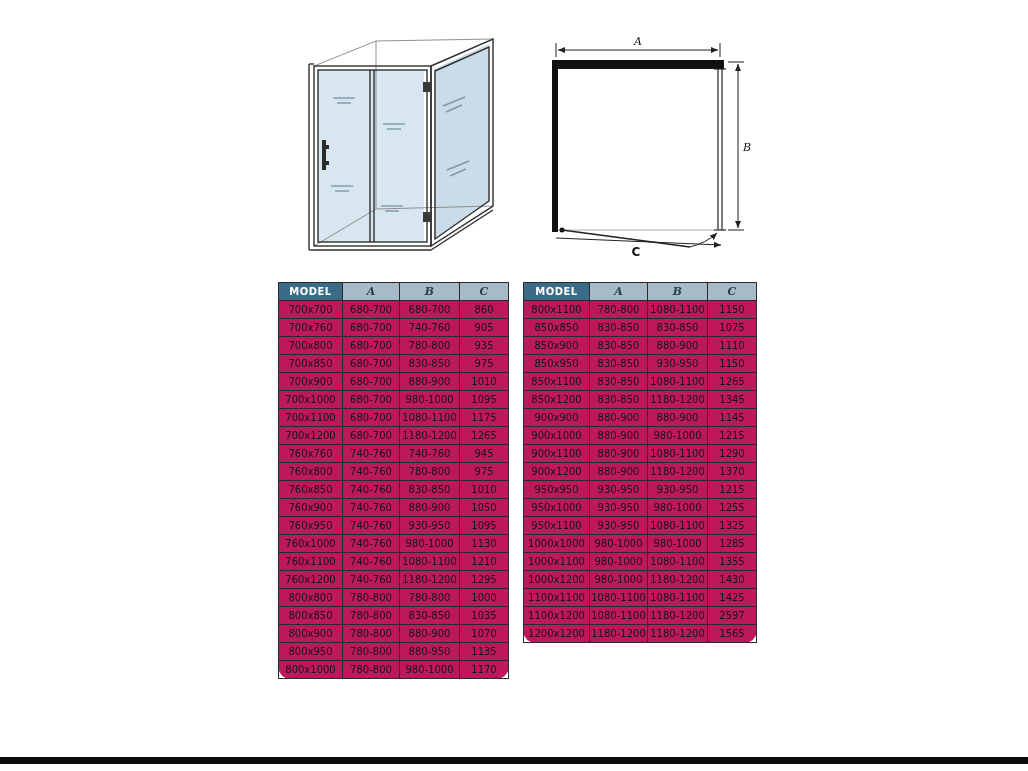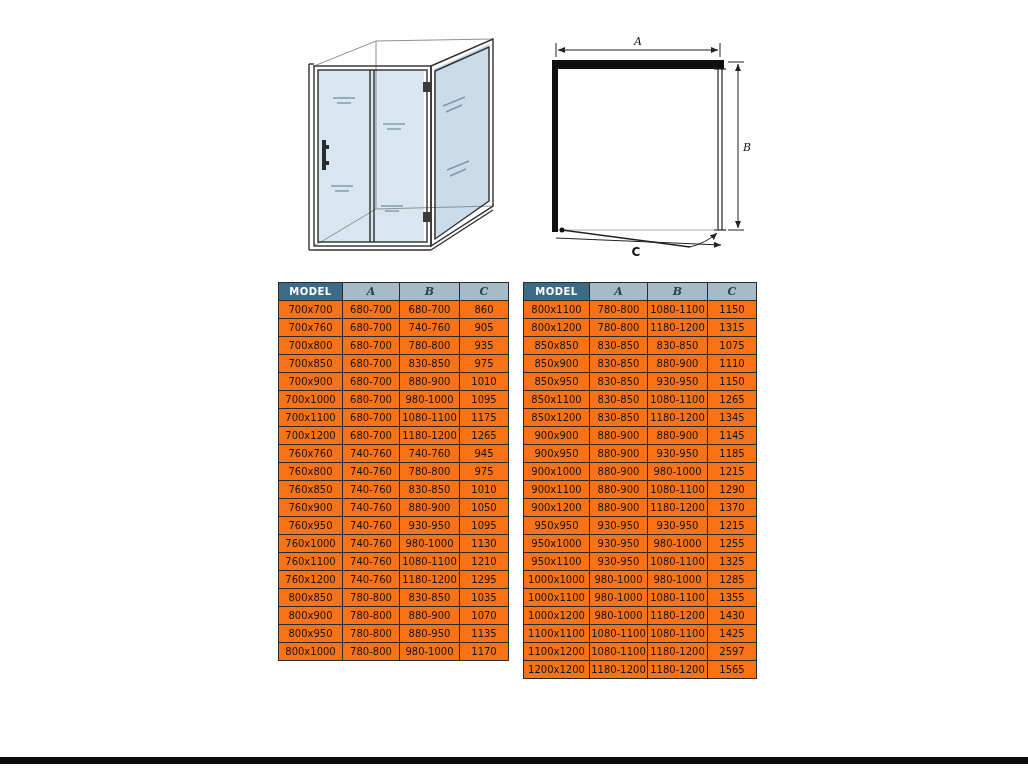--- a/index.html
+++ b/index.html
@@ -5,21 +5,21 @@
   * { margin:0; padding:0; box-sizing:border-box; }
   html,body { background:#ffffff; }
   .page {
     position:relative; width:1028px; height:771px; background:#ffffff;
     font-family:"DejaVu Sans", sans-serif; overflow:hidden;
   }
   .diagram { position:absolute; }
   .d3d  { left:297px; top:28px; width:212px; height:244px; }
   .dplan{ left:540px; top:34px; width:212px; height:224px; }
 
-  .spec-table { position:absolute; border-collapse:collapse; table-layout:fixed; background:#f97316; }
+  .spec-table { position:absolute; border-collapse:collapse; table-layout:fixed; background:#be185d;border-radius:13px; }
   .spec-table th, .spec-table td {
     border:1px solid #2a2a2a; font-size:10px; height:18px;
     text-align:center; vertical-align:middle; padding:0 1px; color:#141414;
     white-space:nowrap; overflow:hidden;
   }
   .spec-table th { font-weight:bold; }
   th.h-model { background:#3c6b88; color:#ffffff; letter-spacing:0.5px; font-size:10px; }
   th.h-dim   { background:#a6bbc7; color:#24444f; font-family:"DejaVu Serif", serif; font-style:italic; font-size:11px; }
   .t-left  { left:278px; top:282px; width:230px; }
   .t-right { left:523px; top:282px; width:233px; }
@@ -232,20 +232,26 @@
           <td>1080-1100</td>
           <td>1210</td>
         </tr>
         <tr>
           <td>760x1200</td>
           <td>740-760</td>
           <td>1180-1200</td>
           <td>1295</td>
         </tr>
         <tr>
+          <td>800x800</td>
+          <td>780-800</td>
+          <td>780-800</td>
+          <td>1000</td>
+        </tr>
+        <tr>
           <td>800x850</td>
           <td>780-800</td>
           <td>830-850</td>
           <td>1035</td>
         </tr>
         <tr>
           <td>800x900</td>
           <td>780-800</td>
           <td>880-900</td>
           <td>1070</td>
@@ -281,26 +287,20 @@
       </tr>
     </thead>
     <tbody>
         <tr>
           <td>800x1100</td>
           <td>780-800</td>
           <td>1080-1100</td>
           <td>1150</td>
         </tr>
         <tr>
-          <td>800x1200</td>
-          <td>780-800</td>
-          <td>1180-1200</td>
-          <td>1315</td>
-        </tr>
-        <tr>
           <td>850x850</td>
           <td>830-850</td>
           <td>830-850</td>
           <td>1075</td>
         </tr>
         <tr>
           <td>850x900</td>
           <td>830-850</td>
           <td>880-900</td>
           <td>1110</td>
@@ -321,26 +321,20 @@
           <td>850x1200</td>
           <td>830-850</td>
           <td>1180-1200</td>
           <td>1345</td>
         </tr>
         <tr>
           <td>900x900</td>
           <td>880-900</td>
           <td>880-900</td>
           <td>1145</td>
-        </tr>
-        <tr>
-          <td>900x950</td>
-          <td>880-900</td>
-          <td>930-950</td>
-          <td>1185</td>
         </tr>
         <tr>
           <td>900x1000</td>
           <td>880-900</td>
           <td>980-1000</td>
           <td>1215</td>
         </tr>
         <tr>
           <td>900x1100</td>
           <td>880-900</td>

